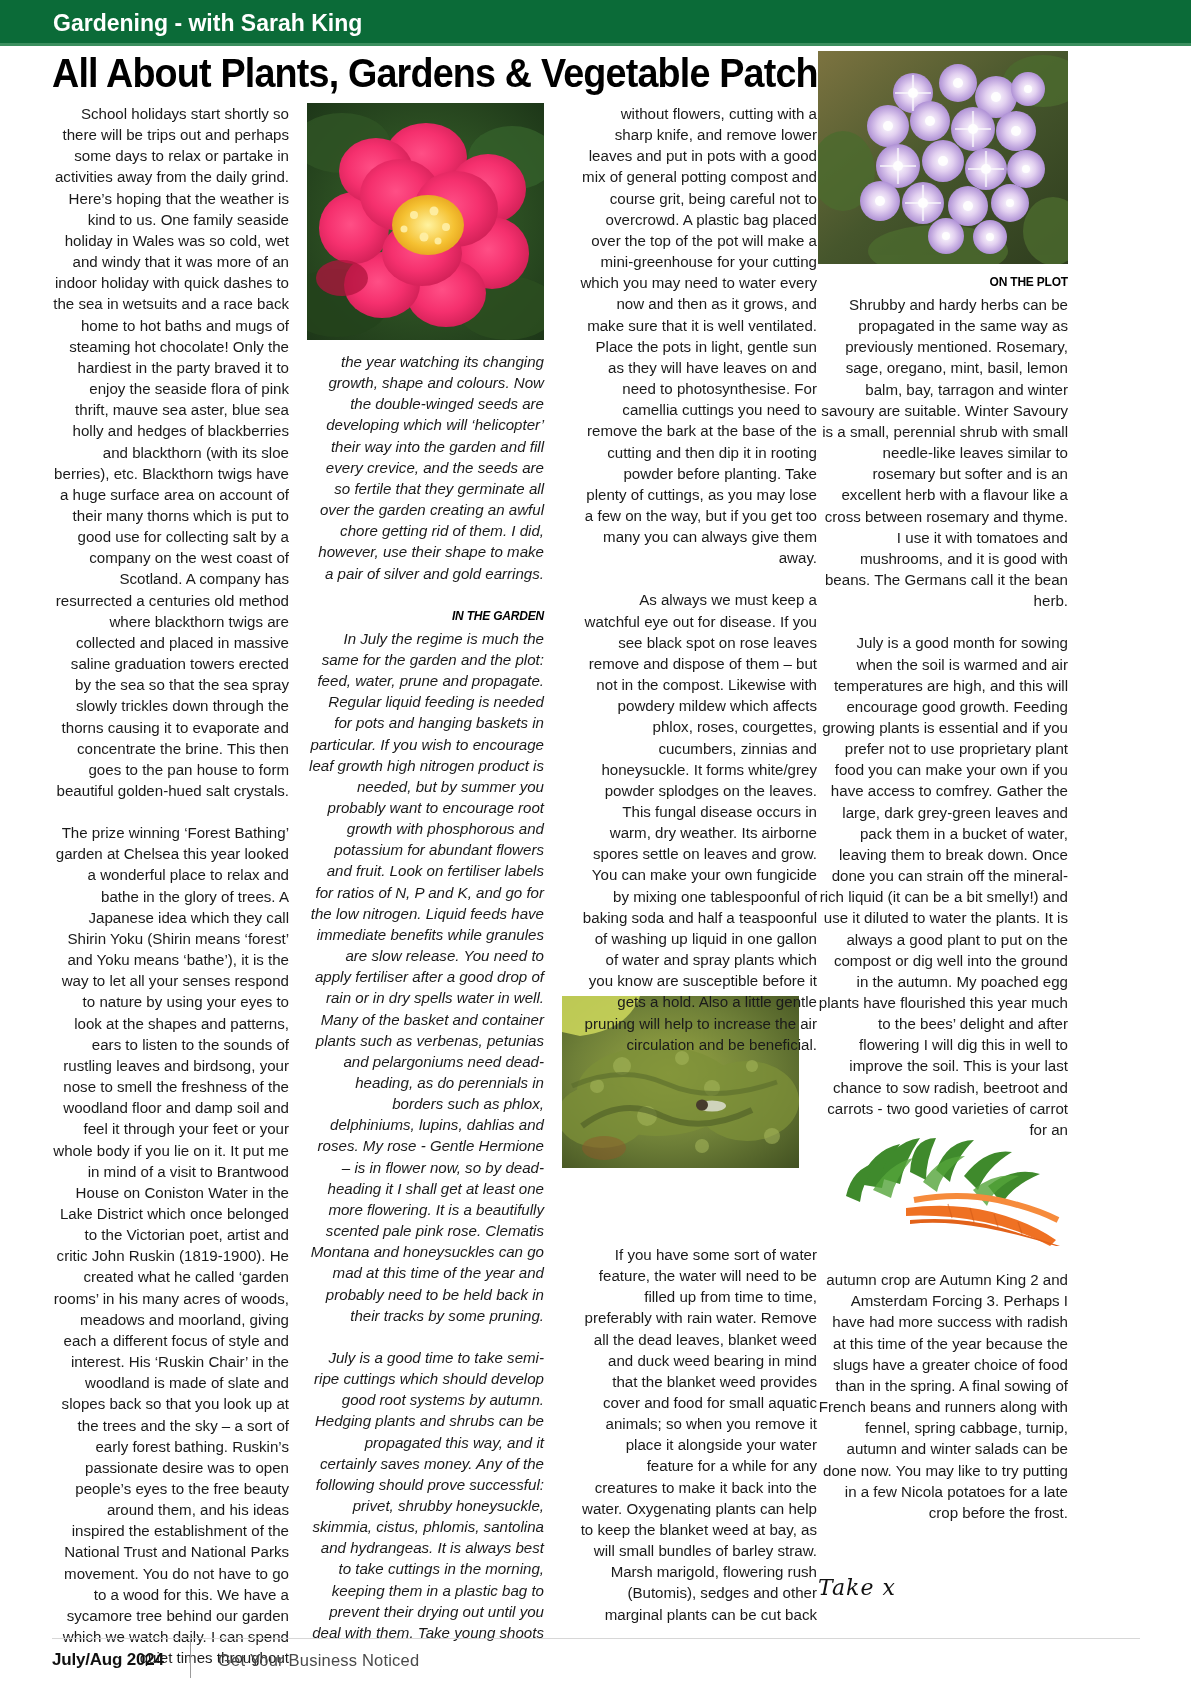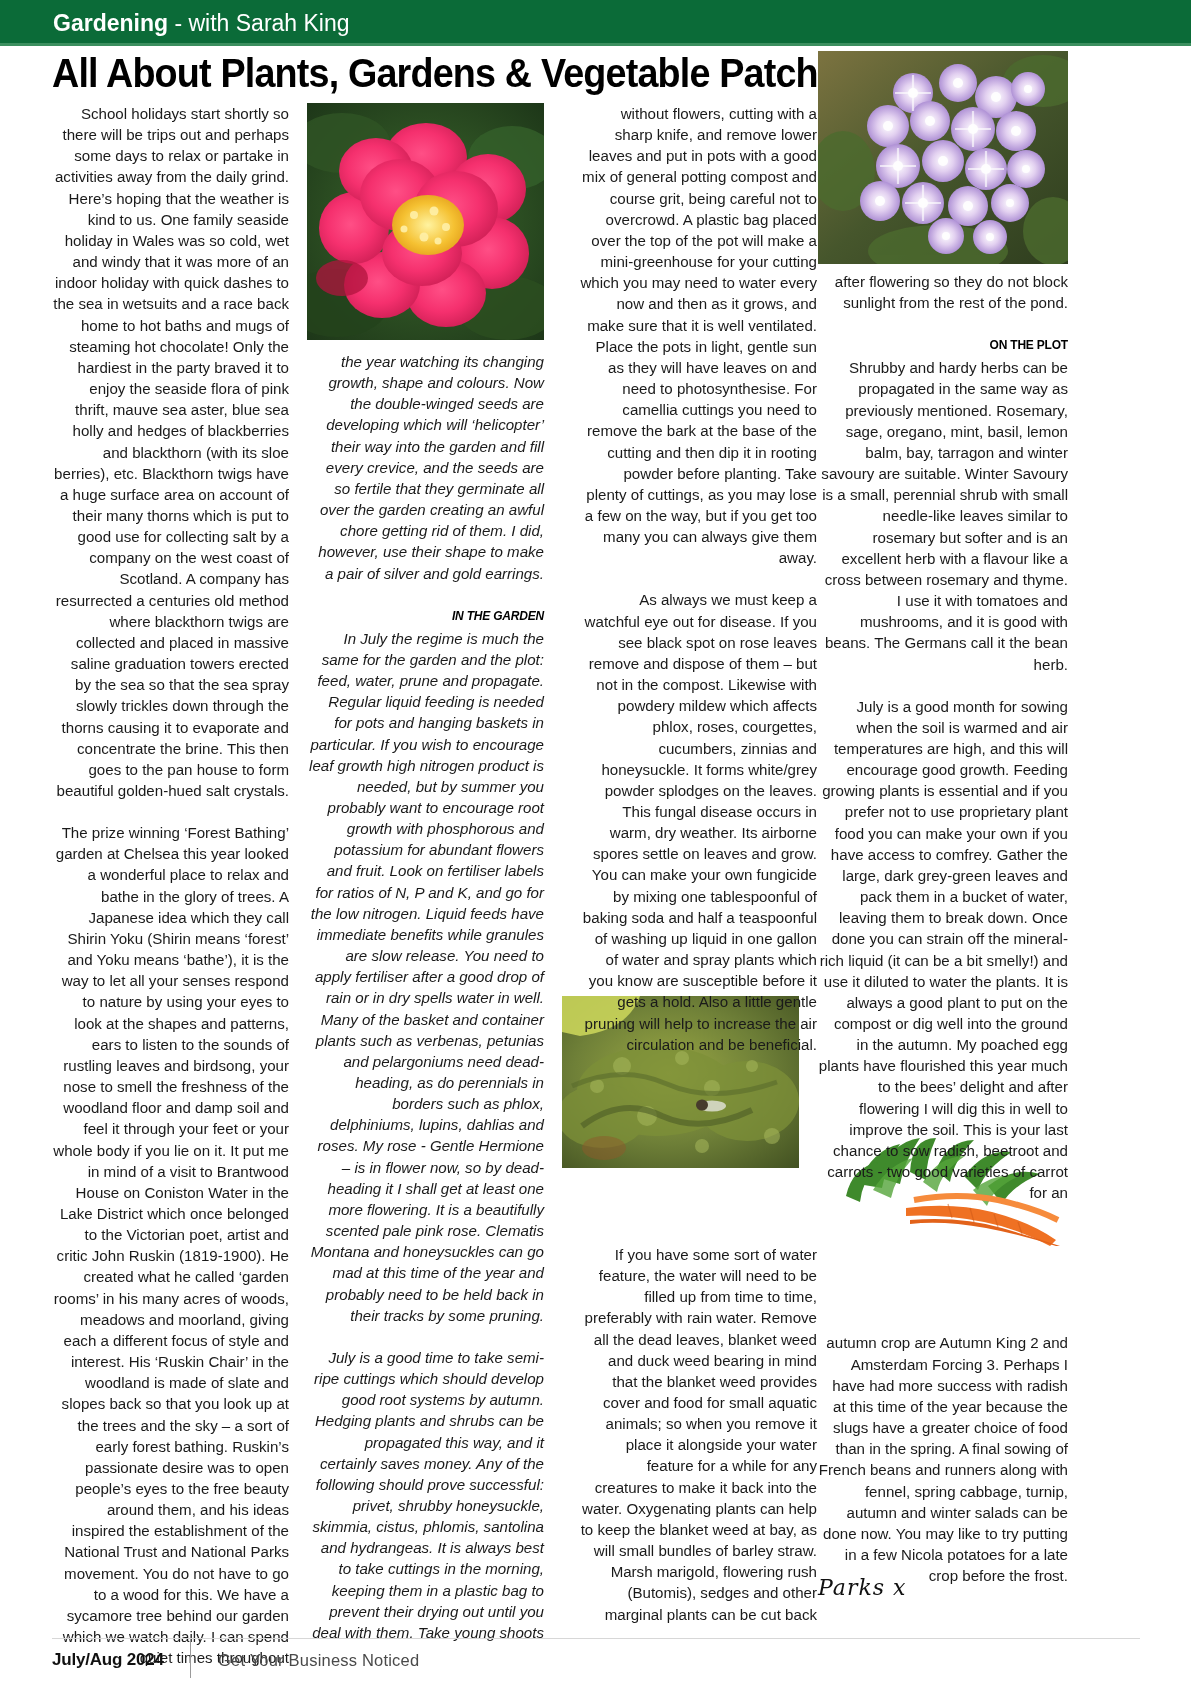--- a/index.html
+++ b/index.html
@@ -28,21 +28,21 @@
   .masthead-inner {
     position: absolute;
     left: 53px;
     top: 10px;
     font-size: 23px;
     line-height: 26px;
     color: #ffffff;
     white-space: nowrap;
   }
   .masthead-strong { font-weight: bold; }
-  .masthead-rest { font-weight: normal; }
+  .masthead-rest { font-weight: bold; }
   .masthead-rule {
     position: absolute;
     left: 0; top: 43px;
     width: 1191px; height: 3px;
     background: #3c8f5f;
   }
 
   
   .headline {
     position: absolute;
@@ -382,28 +382,27 @@
     <p>July is a good time to take semi-ripe cuttings which should develop good root systems by autumn. Hedging plants and shrubs can be propagated this way, and it certainly saves money. Any of the following should prove successful: privet, shrubby honeysuckle, skimmia, cistus, phlomis, santolina and hydrangeas. It is always best to take cuttings in the morning, keeping them in a plastic bag to prevent their drying out until you deal with them. Take young shoots</p>
   </div>
 
   <div class="col" id="col3">
     <p>without flowers, cutting with a sharp knife, and remove lower leaves and put in pots with a good mix of general potting compost and course grit, being careful not to overcrowd. A plastic bag placed over the top of the pot will make a mini-greenhouse for your cutting which you may need to water every now and then as it grows, and make sure that it is well ventilated. Place the pots in light, gentle sun as they will have leaves on and need to photosynthesise. For camellia cuttings you need to remove the bark at the base of the cutting and then dip it in rooting powder before planting. Take plenty of cuttings, as you may lose a few on the way, but if you get too many you can always give them away.</p>
     <p style="margin-bottom:189px;">As always we must keep a watchful eye out for disease. If you see black spot on rose leaves remove and dispose of them – but not in the compost. Likewise with powdery mildew which affects phlox, roses, courgettes, cucumbers, zinnias and honeysuckle. It forms white/grey powder splodges on the leaves. This fungal disease occurs in warm, dry weather. Its airborne spores settle on leaves and  grow. You can make your own fungicide by mixing one tablespoonful of baking soda and half a teaspoonful of washing up liquid in one gallon of water and spray plants which you know are susceptible before it gets a hold. Also a little gentle pruning will help to increase the air circulation and be beneficial.</p>
     <p>If you have some sort of water feature, the water will need to be filled up from time to time, preferably with rain water. Remove all the dead leaves, blanket weed and duck weed bearing in mind that the blanket weed provides cover and food for small aquatic animals; so when you remove it place it alongside your water feature for a while for any creatures to make it back into the water. Oxygenating plants can help to keep the blanket weed at bay, as will small bundles of barley straw. Marsh marigold, flowering rush (Butomis), sedges and other marginal plants can be cut back</p>
   </div>
 
   <div class="col" id="col4" style="top:271px;">
-    <p>after flowering so they do not block sunlight from the rest of the pond.</p>
     <h3 class="sub">ON THE PLOT</h3>
     <p>Shrubby and hardy herbs can be propagated in the same way as previously mentioned. Rosemary, sage, oregano, mint, basil, lemon balm, bay, tarragon and  winter savoury are suitable. Winter Savoury is a small, perennial shrub with small needle-like leaves similar to rosemary but softer and is an excellent herb with a flavour like a cross between rosemary and thyme. I use it with tomatoes and mushrooms, and it is good with beans. The Germans call it the bean herb.</p>
     <p style="margin-bottom:129px;">July is a good month for sowing when the soil is warmed and air temperatures are high, and this will encourage good growth. Feeding growing plants is essential and if you prefer not to use proprietary plant food you can make your own if you have access to comfrey. Gather the large, dark grey-green leaves and pack them in a bucket of water, leaving them to break down. Once done you can strain off the mineral-rich liquid (it can be a bit smelly!) and use it diluted to water the plants. It is always a good plant to put on the compost or dig well into the ground in the autumn. My poached egg plants have flourished this year much to the bees’ delight and after flowering I will dig this in well to improve the soil. This is your last chance to sow radish, beetroot and carrots - two good varieties of carrot for an</p>
     <p>autumn crop are Autumn King 2 and Amsterdam Forcing 3. Perhaps I have had more success with radish at this time of the year because the slugs have a greater choice of food than in the spring. A final sowing of French beans and runners along with fennel, spring cabbage, turnip, autumn and winter salads can be done now. You may like to try putting in a few Nicola potatoes for a late crop before the frost.</p>
   </div>
 
-  <div class="signature">Parks x</div>
+  <div class="signature">Take x</div>
 
   <div class="footer-rule"></div>
   <div class="footer">
     <div class="footer-date">July/Aug 2024</div>
     <div class="footer-div"></div>
     <div class="footer-tag">Get Your Business Noticed</div>
   </div>
 
 </div>
 

